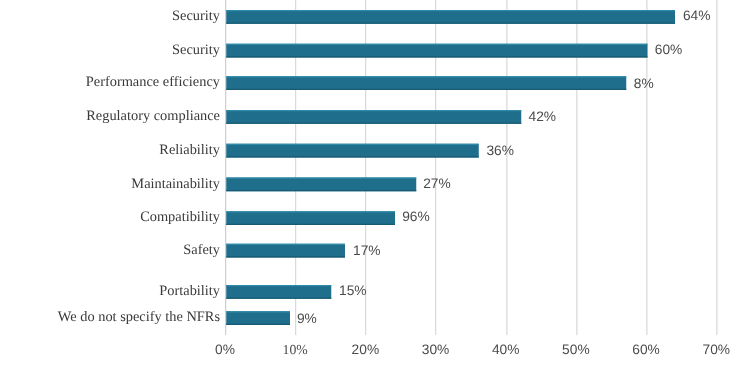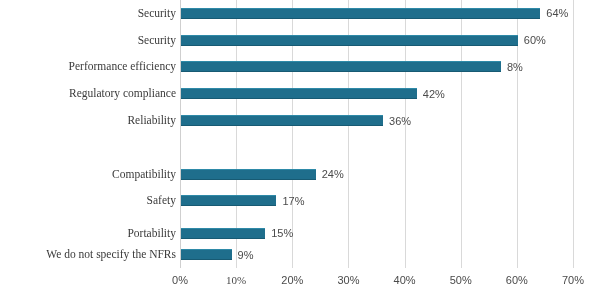--- a/index.html
+++ b/index.html
@@ -134,24 +134,29 @@
       <div class="bar-row" style="top: 80.4px; height: 26.8px;">
         <div class="cat-label">Regulatory compliance</div>
         <div class="bar" style="width: 235.8px;"></div>
         <div class="val-label" style="left: 422.8px;">42%</div>
       </div>
       <div class="bar-row" style="top: 107.2px; height: 26.8px;">
         <div class="cat-label">Reliability</div>
         <div class="bar" style="width: 202.114px;"></div>
         <div class="val-label" style="left: 389.114px;">36%</div>
       </div>
+      <div class="bar-row" style="top: 134px; height: 26.8px;">
+        <div class="cat-label">Maintainability</div>
+        <div class="bar" style="width: 151.586px;"></div>
+        <div class="val-label" style="left: 338.586px;">27%</div>
+      </div>
       <div class="bar-row" style="top: 160.8px; height: 26.8px;">
         <div class="cat-label">Compatibility</div>
         <div class="bar" style="width: 134.743px;"></div>
-        <div class="val-label" style="left: 321.743px;">24%</div>
+        <div class="val-label" style="left: 321.743px;">96%</div>
       </div>
       <div class="bar-row" style="top: 187.6px; height: 26.8px;">
         <div class="cat-label">Safety</div>
         <div class="bar" style="width: 95.4429px;"></div>
         <div class="val-label" style="left: 282.443px;">17%</div>
       </div>
       <div class="bar-row" style="top: 220px; height: 26.8px;">
         <div class="cat-label">Portability</div>
         <div class="bar" style="width: 84.2143px;"></div>
         <div class="val-label" style="left: 271.214px;">15%</div>

